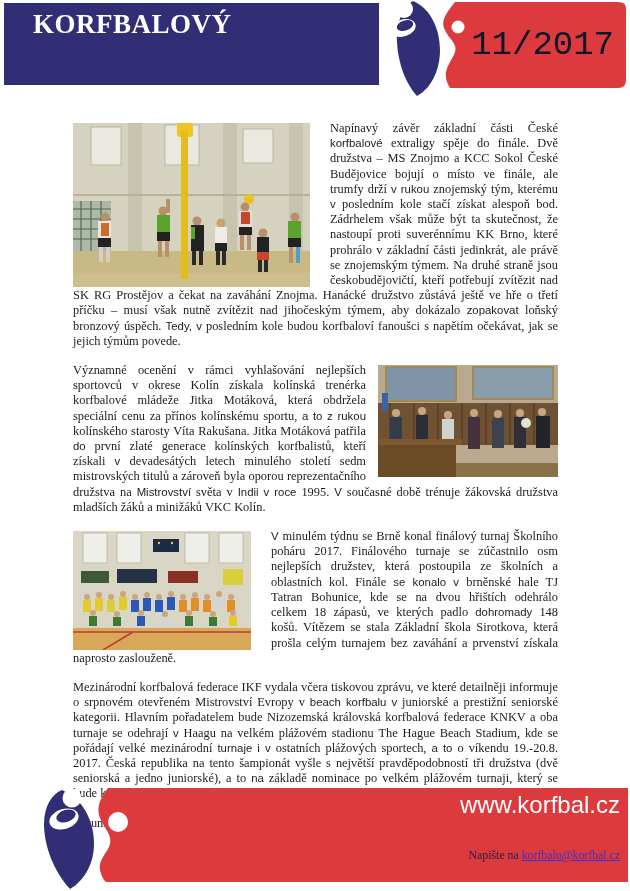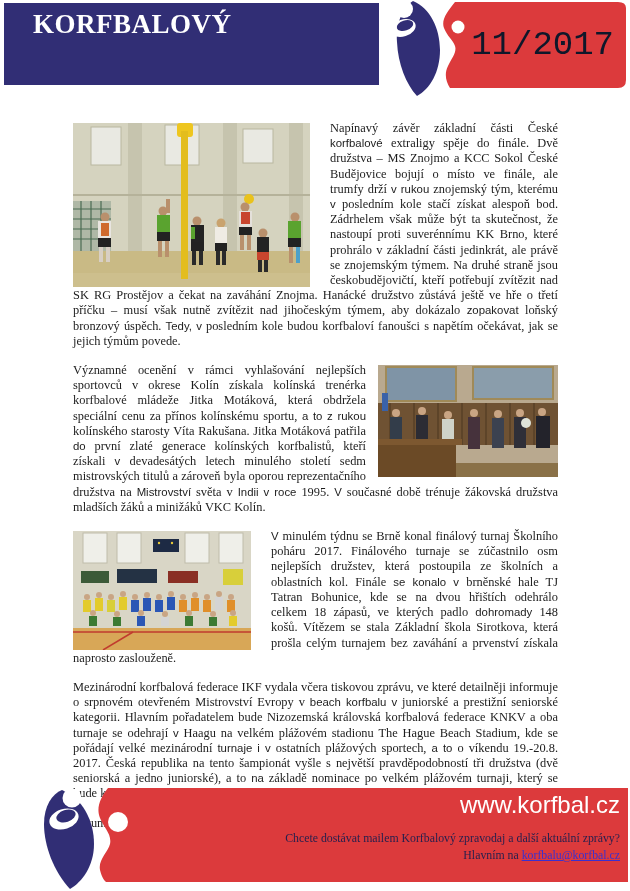--- a/index.html
+++ b/index.html
@@ -275,17 +275,16 @@
 
       <path d="M62,4 C82,12 94,34 94,58 C94,80 82,96 70,103 C54,86 44,60 44,38
                C44,20 52,8 62,4 Z" fill="#312E75"></path>
       <circle cx="72" cy="12" r="9.5" fill="#ffffff"></circle>
       <ellipse cx="64" cy="33" rx="15" ry="10" fill="#ffffff" transform="rotate(-18 64 33)"></ellipse>
       <ellipse cx="66" cy="30" rx="10" ry="6" fill="#312E75" transform="rotate(-18 66 30)"></ellipse>
 
       <circle cx="118" cy="36" r="10" fill="#ffffff"></circle>
     </svg>
     <div class="site">www.korfbal.cz</div>
-    <div class="sub1">Chcete dostávat mailem Korfbalový zpravodaj a další aktuální zprávy?</div>
-    <div class="sub2"><span>Hlavním na </span><a>korfbalu@korfbal.cz</a></div>
+    <div class="sub2"><span>Napište na </span><a>korfbalu@korfbal.cz</a></div>
   </div>
 
 </div>
 
 </body></html>

